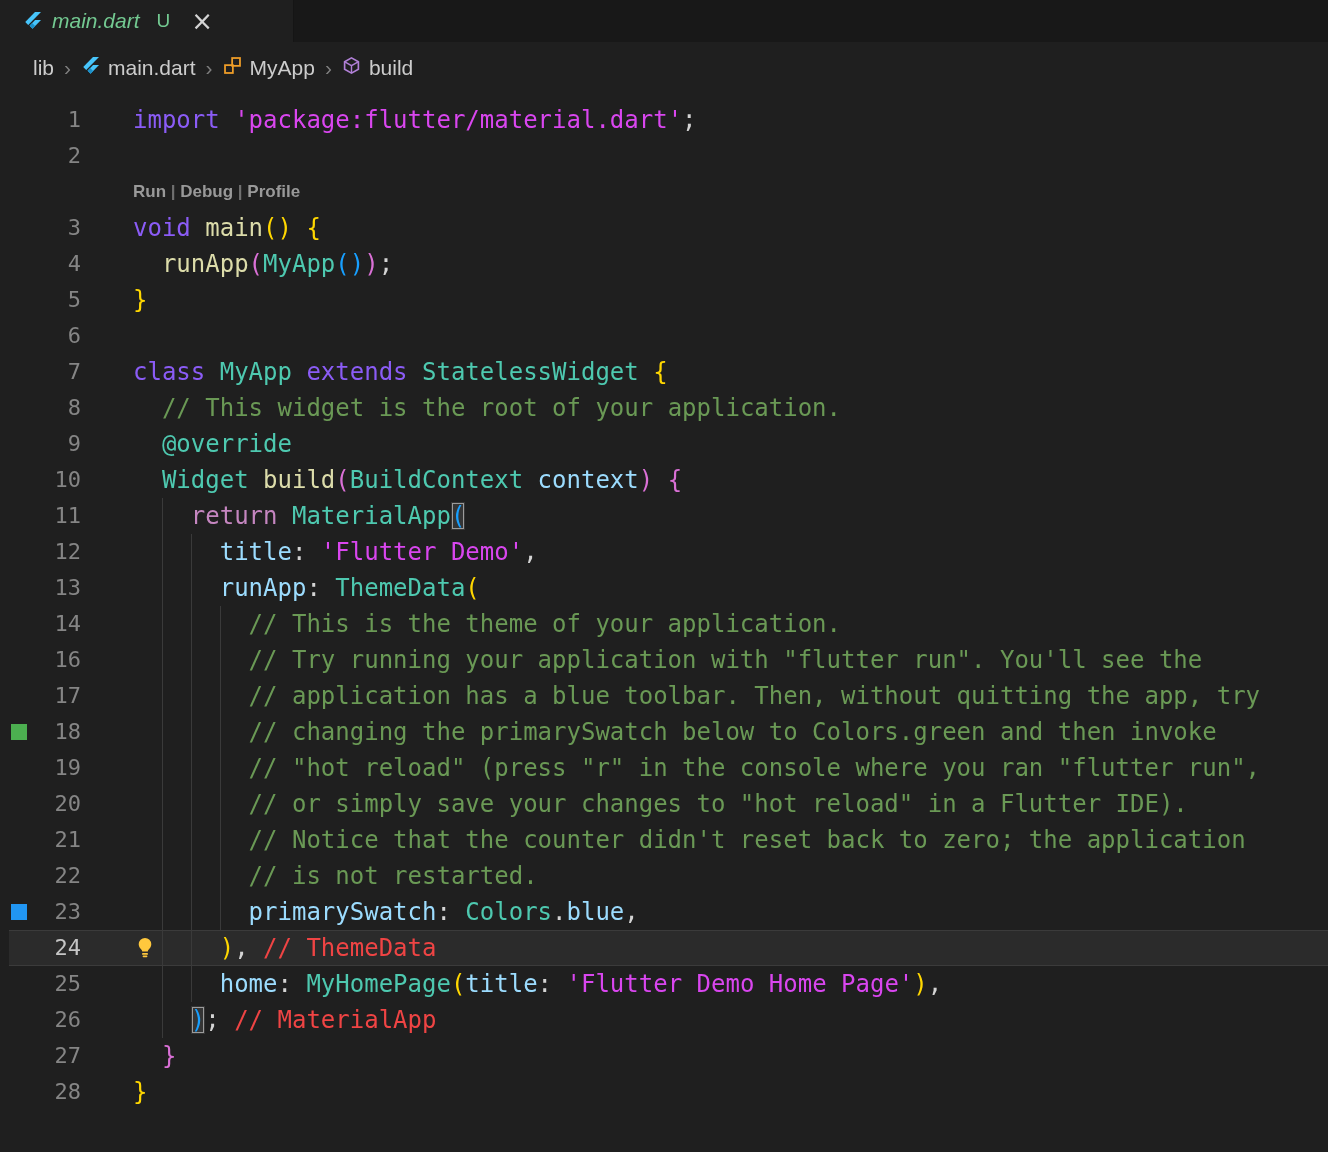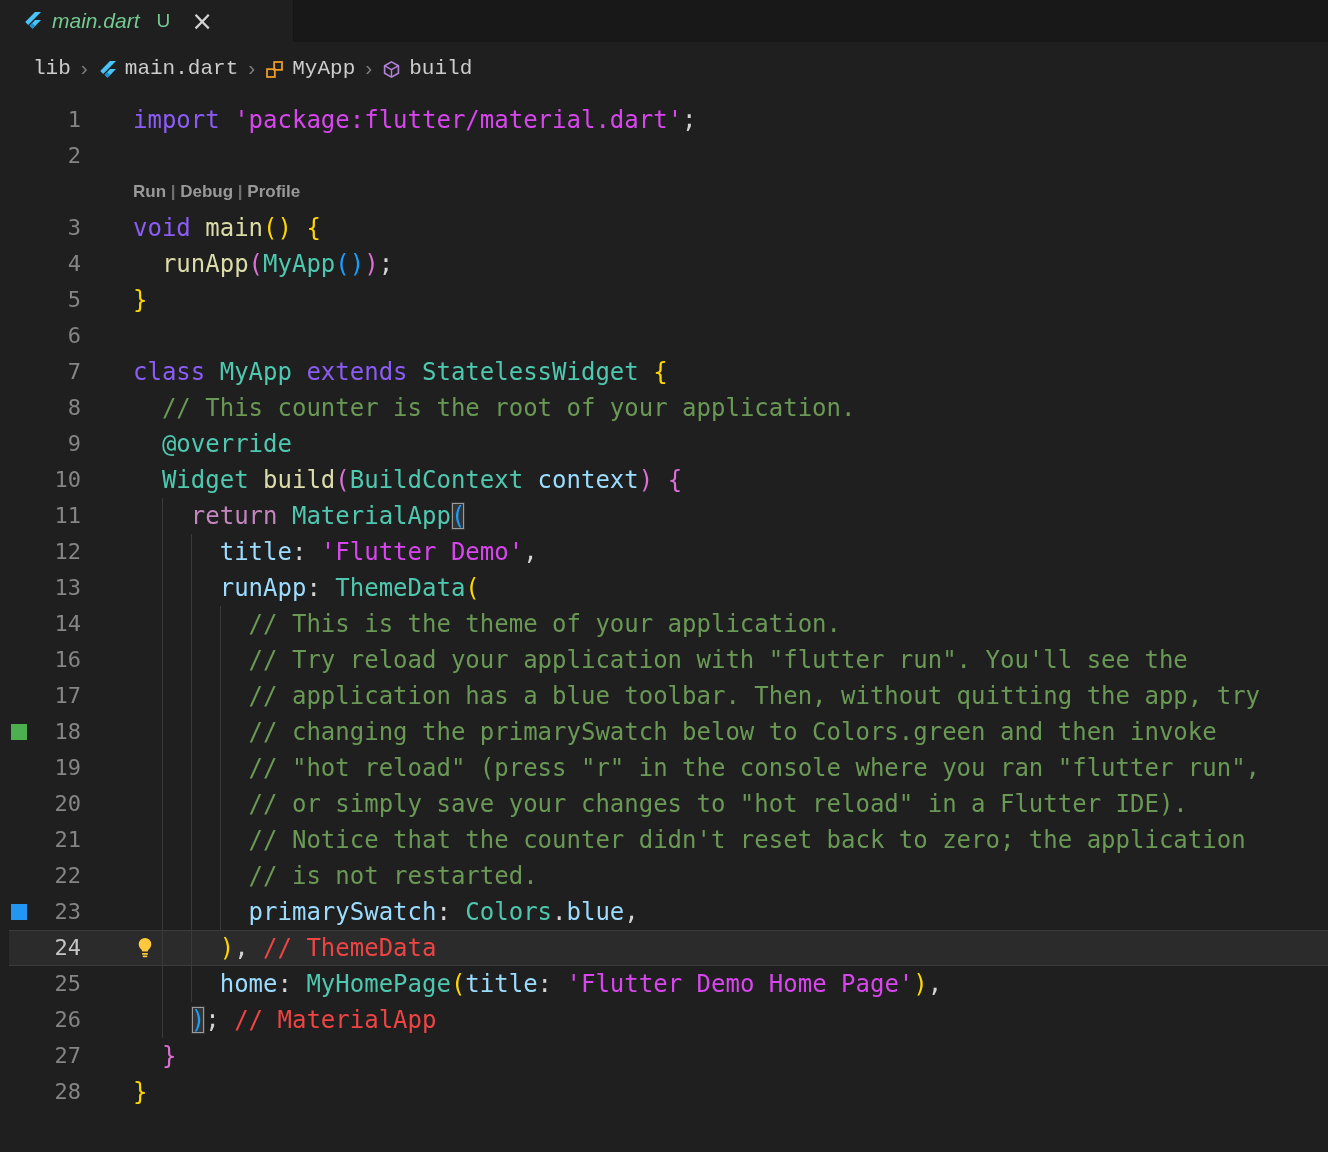--- a/index.html
+++ b/index.html
@@ -13,21 +13,21 @@
        padding:0 12px 0 14px;gap:9px;border-right:1px solid #151515;cursor:pointer;}
   .tab-icon{display:flex;width:20px;height:20px;flex:none;}
   .tab-title{font-family:"Liberation Sans",sans-serif;font-style:italic;font-size:21px;color:#73C991;}
   .tab-badge{font-family:"Liberation Sans",sans-serif;font-size:19px;color:#73C991;margin-left:8px;}
   .tab-close{color:#d4d4d4;font-size:26px;line-height:1;margin-left:12px;
              font-family:"DejaVu Sans",sans-serif;cursor:pointer;}
 
   
   .breadcrumb{height:52px;display:flex;align-items:center;padding-left:24px;background:#1f1f1f;
               font-family:"Liberation Sans",sans-serif;font-size:21px;color:#cccccc;}
-  .bc-item{display:inline-flex;align-items:flex-end;gap:7px;cursor:pointer;font-family:Liberation Mono, monospace;}
+  .bc-item{display:inline-flex;align-items:flex-start;gap:7px;cursor:pointer;}
   .bc-sep{color:#7f7f7f;margin:0 10px;font-size:21px;}
   .bc-icon{display:inline-flex;width:20px;height:20px;}
 
   
   .editor{padding-top:8px;}
   .row{display:flex;height:36px;line-height:36px;font-size:24px;position:relative;}
   .row.current{background:rgba(255,255,255,0.055);
                box-shadow:inset 0 1px 0 rgba(255,255,255,0.08), inset 0 -1px 0 rgba(255,255,255,0.08);}
   .deco{width:24px;flex:none;position:relative;}
   .sq{position:absolute;left:2px;top:10px;width:16px;height:16px;display:block;}
@@ -151,21 +151,21 @@
         <div class="codewrap"></div>
       </div>
       <div class="row">
         <div class="deco"></div>
         <div class="lnum">7</div>
         <div class="codewrap"><span class="tok kw">class</span><span class="tok pl"> </span><span class="tok type">MyApp</span><span class="tok pl"> </span><span class="tok kw">extends</span><span class="tok pl"> </span><span class="tok type">StatelessWidget</span><span class="tok pl"> </span><span class="tok b1">{</span></div>
       </div>
       <div class="row">
         <div class="deco"></div>
         <div class="lnum">8</div>
-        <div class="codewrap"><span class="tok pl">  </span><span class="tok cmt">// This counter is the root of your application.</span></div>
+        <div class="codewrap"><span class="tok pl">  </span><span class="tok cmt">// This widget is the root of your application.</span></div>
       </div>
       <div class="row">
         <div class="deco"></div>
         <div class="lnum">9</div>
         <div class="codewrap"><span class="tok pl">  </span><span class="tok type">@override</span></div>
       </div>
       <div class="row">
         <div class="deco"></div>
         <div class="lnum">10</div>
         <div class="codewrap"><span class="tok pl">  </span><span class="tok type">Widget</span><span class="tok pl"> </span><span class="tok fn">build</span><span class="tok b2">(</span><span class="tok type">BuildContext</span><span class="tok pl"> </span><span class="tok prop">context</span><span class="tok b2">)</span><span class="tok pl"> </span><span class="tok b2">{</span></div>
@@ -186,21 +186,21 @@
         <div class="codewrap"><span class="guide" style="left: calc(2ch + 52px);"></span><span class="guide" style="left: calc(4ch + 52px);"></span><span class="tok pl">      </span><span class="tok prop">runApp</span><span class="tok pl">: </span><span class="tok type">ThemeData</span><span class="tok b1">(</span></div>
       </div>
       <div class="row">
         <div class="deco"></div>
         <div class="lnum">14</div>
         <div class="codewrap"><span class="guide" style="left: calc(2ch + 52px);"></span><span class="guide" style="left: calc(4ch + 52px);"></span><span class="guide" style="left: calc(6ch + 52px);"></span><span class="tok pl">        </span><span class="tok cmt">// This is the theme of your application.</span></div>
       </div>
       <div class="row">
         <div class="deco"></div>
         <div class="lnum">16</div>
-        <div class="codewrap"><span class="guide" style="left: calc(2ch + 52px);"></span><span class="guide" style="left: calc(4ch + 52px);"></span><span class="guide" style="left: calc(6ch + 52px);"></span><span class="tok pl">        </span><span class="tok cmt">// Try reload your application with "flutter run". You'll see the</span></div>
+        <div class="codewrap"><span class="guide" style="left: calc(2ch + 52px);"></span><span class="guide" style="left: calc(4ch + 52px);"></span><span class="guide" style="left: calc(6ch + 52px);"></span><span class="tok pl">        </span><span class="tok cmt">// Try running your application with "flutter run". You'll see the</span></div>
       </div>
       <div class="row">
         <div class="deco"></div>
         <div class="lnum">17</div>
         <div class="codewrap"><span class="guide" style="left: calc(2ch + 52px);"></span><span class="guide" style="left: calc(4ch + 52px);"></span><span class="guide" style="left: calc(6ch + 52px);"></span><span class="tok pl">        </span><span class="tok cmt">// application has a blue toolbar. Then, without quitting the app, try</span></div>
       </div>
       <div class="row">
         <div class="deco">
           <span class="sq" style="background: rgb(76, 175, 80);"></span>
         </div>

